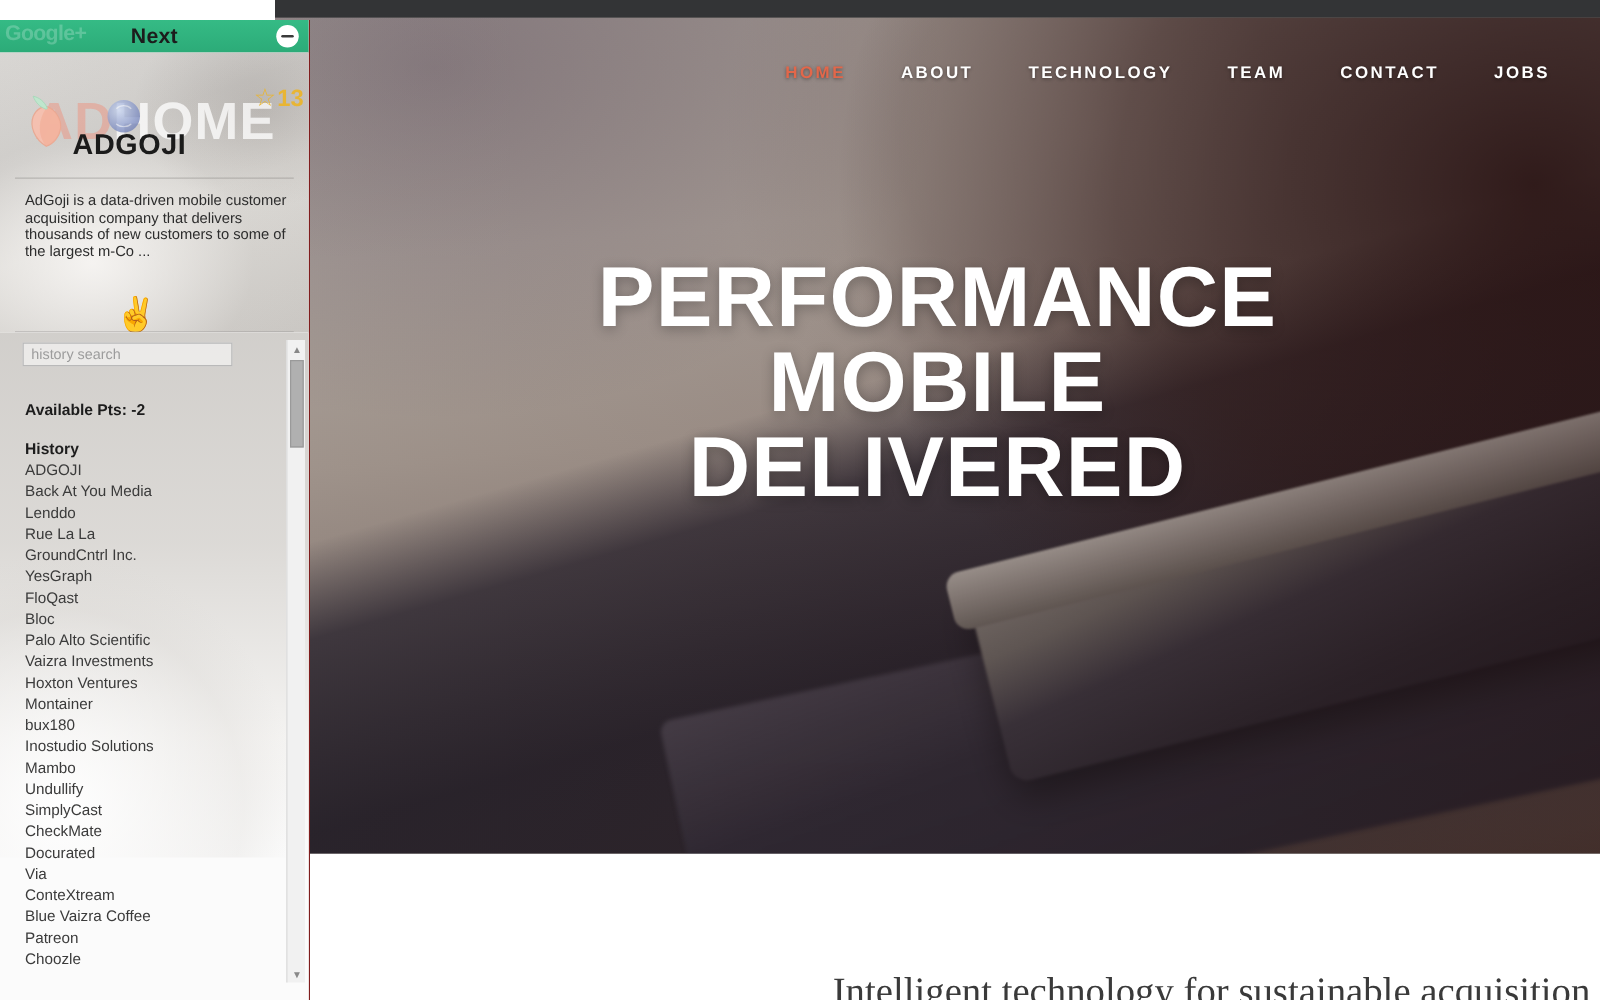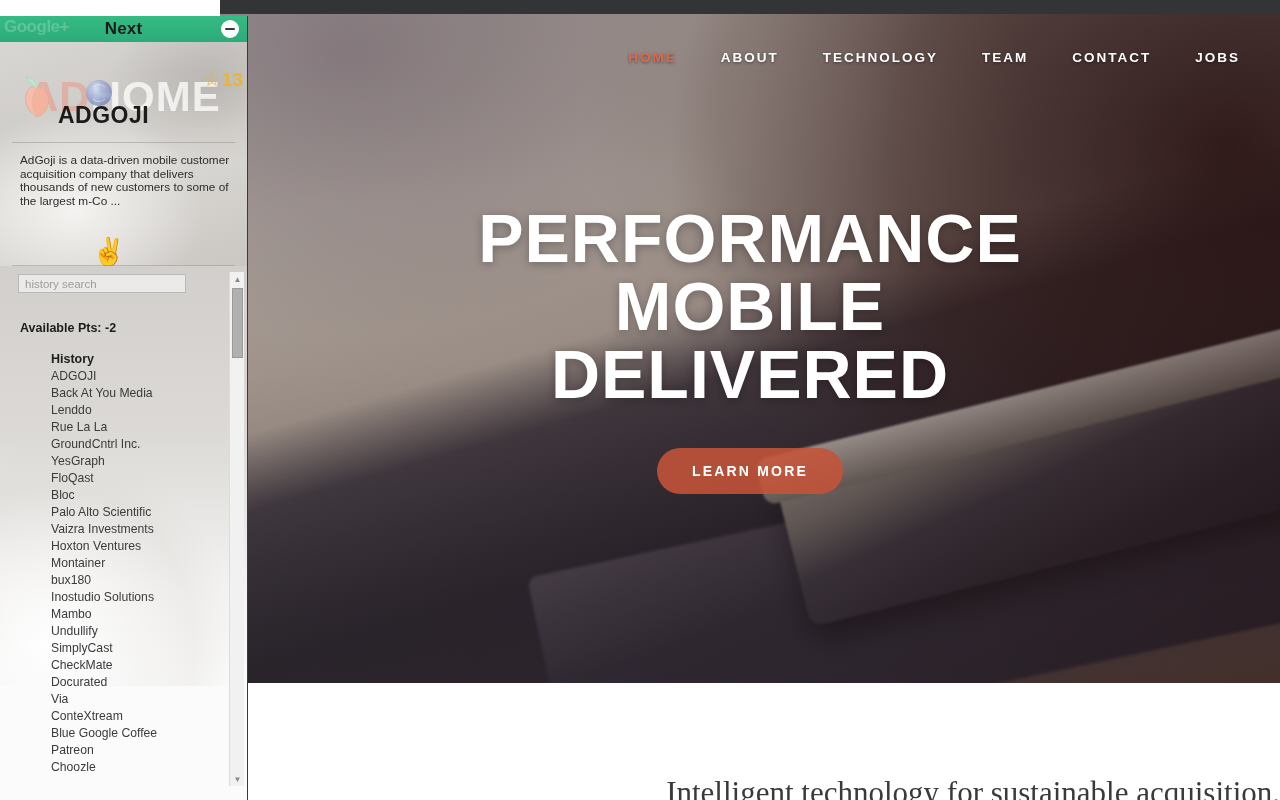--- a/index.html
+++ b/index.html
@@ -320,21 +320,20 @@
     margin: 28px 0 0 20px;
     font-size: 12.5px;
     font-weight: bold;
     color: #1d1d1d;
   }
   .hist-list {
     position: relative;
     margin-top: 16px;
     padding-left: 20px;
     padding-right: 22px;
-    margin-left: 31px;
   }
   .hist-title {
     font-size: 12.5px; font-weight: bold; color: #1d1d1d;
     line-height: 17px;
   }
   .hist-item {
     font-size: 12.2px;
     color: #3b3b3b;
     line-height: 17px;
     cursor: pointer;
@@ -391,23 +390,20 @@
       <a href="#">CONTACT</a>
       <a href="#">JOBS</a>
     </nav>
 
     <div class="hero-text">
       <h1>
         <span>PERFORMANCE</span>
         <span>MOBILE</span>
         <span>DELIVERED</span>
       </h1>
-      <div class="cta-wrap">
-        <button class="cta">LEARN MORE</button>
-      </div>
     </div>
   </div>
 
   <div class="section">
     <h2>Intelligent technology for sustainable acquisition.</h2>
   </div>
 </div>
 
 <div id="ext">
 
@@ -476,21 +472,21 @@
           <div class="hist-item">Montainer</div>
           <div class="hist-item">bux180</div>
           <div class="hist-item">Inostudio Solutions</div>
           <div class="hist-item">Mambo</div>
           <div class="hist-item">Undullify</div>
           <div class="hist-item">SimplyCast</div>
           <div class="hist-item">CheckMate</div>
           <div class="hist-item">Docurated</div>
           <div class="hist-item">Via</div>
           <div class="hist-item">ConteXtream</div>
-          <div class="hist-item">Blue Google Coffee</div>
+          <div class="hist-item">Blue Vaizra Coffee</div>
           <div class="hist-item">Patreon</div>
           <div class="hist-item">Choozle</div>
         </div>
     </div>
 
     <div class="vscroll">
       <div class="arr up">▲</div>
       <div class="thumb"></div>
       <div class="arr down">▼</div>
     </div>

